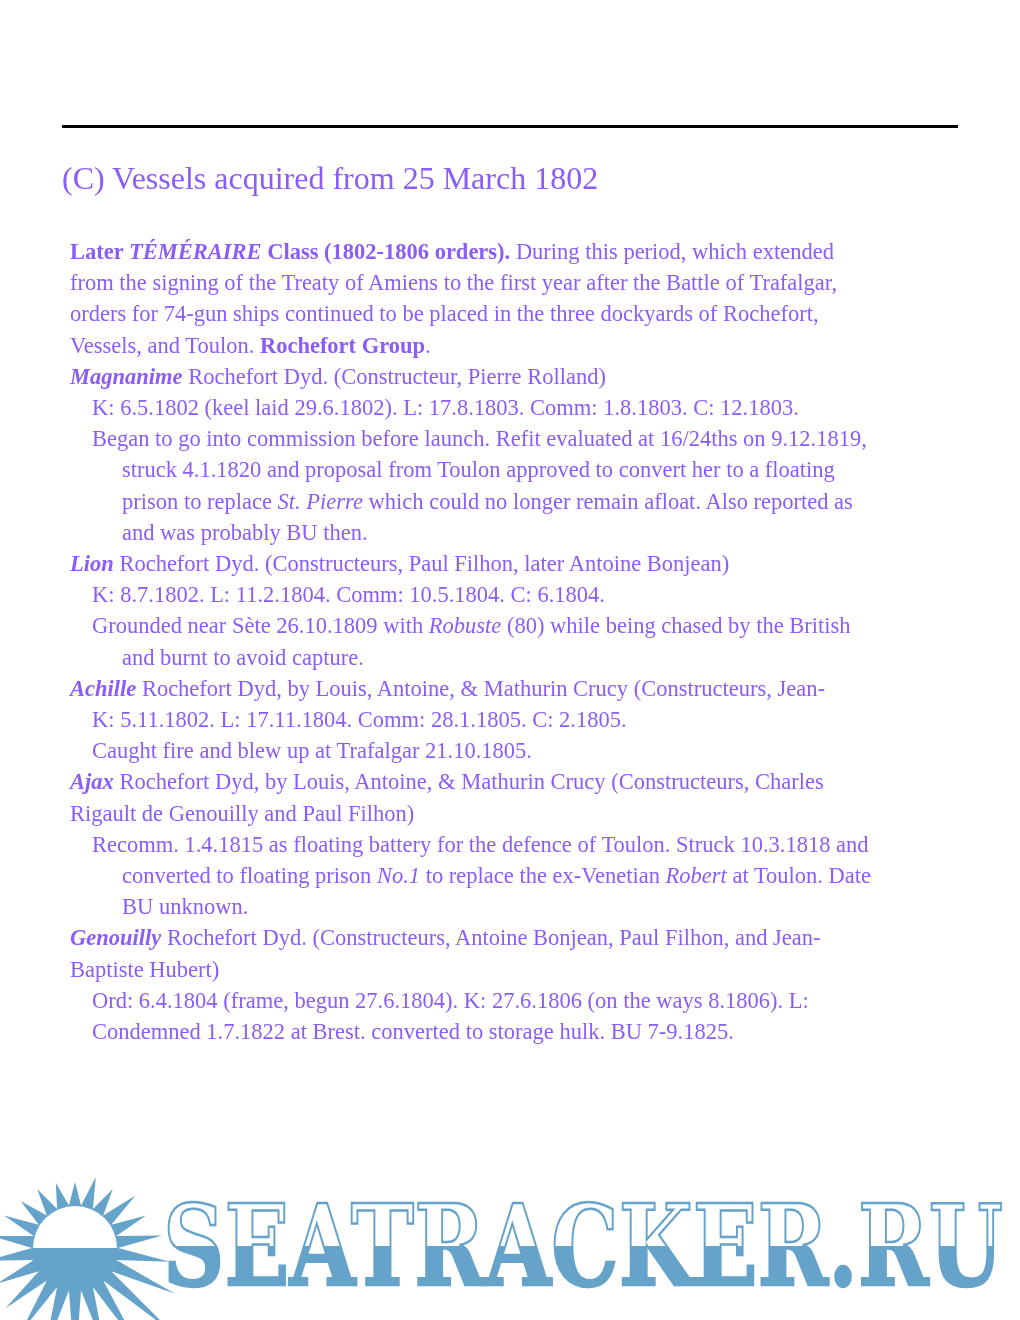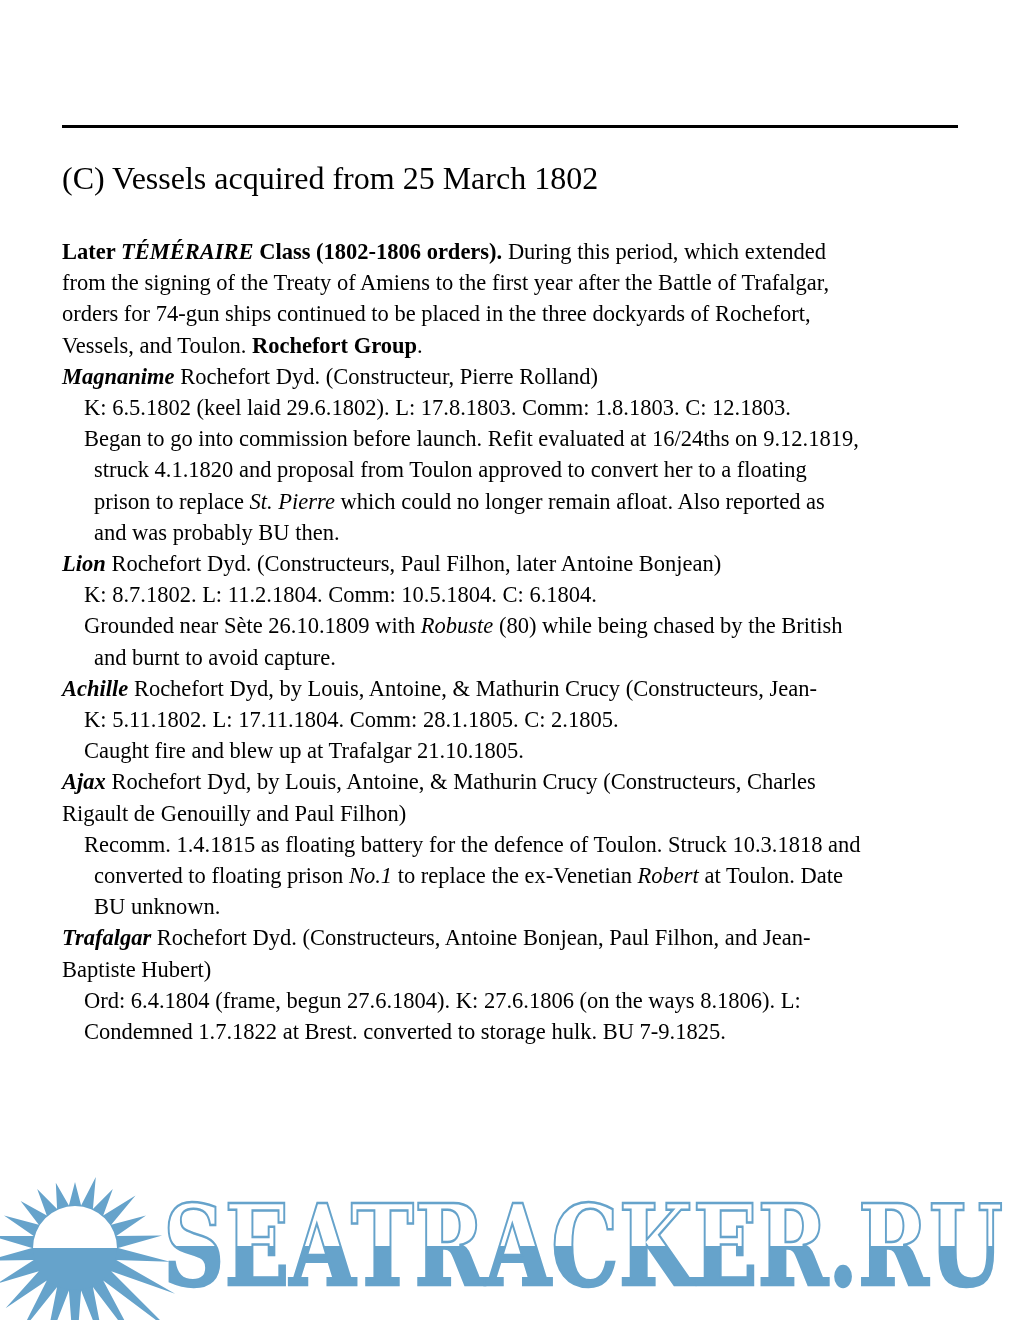--- a/index.html
+++ b/index.html
@@ -2,38 +2,38 @@
 <html><head>
 <meta charset="utf-8">
 <style>
   html,body{margin:0;padding:0;background:#ffffff;}
   .page{
     position:relative;
     width:1020px;height:1320px;
     background:#ffffff;
     overflow:hidden;
     font-family:"Liberation Serif",serif;
-    color:#000000;
+    color:#8b5cf6;
   }
   .rule{
     position:absolute;left:62px;top:125px;
     width:896px;height:3px;background:#000;z-index:2;
   }
   .heading{
     position:absolute;left:62px;top:160px;
     font-size:32px;line-height:36px;white-space:nowrap;z-index:2;
   }
   .body-text{
-    position:absolute;left:62px;top:236px;width:905px;z-index:2;
+    position:absolute;left:70px;top:236px;width:905px;z-index:2;
   }
   .line{
     font-size:22.5px;line-height:31.2px;white-space:nowrap;
   }
   .indent-1{margin-left:22px;}
-  .indent-2{margin-left:32px;}
+  .indent-2{margin-left:52px;}
   .seg-r{font-weight:normal;font-style:normal;}
   .seg-b{font-weight:bold;}
   .seg-i{font-style:italic;}
   .seg-bi{font-weight:bold;font-style:italic;}
   .wm-sun{position:absolute;left:-58px;top:1168px;z-index:1;}
   .wm-text{position:absolute;left:155px;top:1183px;z-index:1;}
   .wm-text text{
     font-family:"DejaVu Serif",serif;
     font-weight:bold;
   }
@@ -63,21 +63,21 @@
       <div class="line indent-1"><span class="seg-r">Grounded near Sète 26.10.1809 with </span><span class="seg-i">Robuste</span><span class="seg-r"> (80) while being chased by the British</span></div>
       <div class="line indent-2"><span class="seg-r">and burnt to avoid capture.</span></div>
       <div class="line indent-0"><span class="seg-bi">Achille</span><span class="seg-r"> Rochefort Dyd, by Louis, Antoine, &amp; Mathurin Crucy (Constructeurs, Jean-</span></div>
       <div class="line indent-1"><span class="seg-r">K: 5.11.1802. L: 17.11.1804. Comm: 28.1.1805. C: 2.1805.</span></div>
       <div class="line indent-1"><span class="seg-r">Caught fire and blew up at Trafalgar 21.10.1805.</span></div>
       <div class="line indent-0"><span class="seg-bi">Ajax</span><span class="seg-r"> Rochefort Dyd, by Louis, Antoine, &amp; Mathurin Crucy (Constructeurs, Charles</span></div>
       <div class="line indent-0"><span class="seg-r">Rigault de Genouilly and Paul Filhon)</span></div>
       <div class="line indent-1"><span class="seg-r">Recomm. 1.4.1815 as floating battery for the defence of Toulon. Struck 10.3.1818 and</span></div>
       <div class="line indent-2"><span class="seg-r">converted to floating prison </span><span class="seg-i">No.1</span><span class="seg-r"> to replace the ex-Venetian </span><span class="seg-i">Robert</span><span class="seg-r"> at Toulon. Date</span></div>
       <div class="line indent-2"><span class="seg-r">BU unknown.</span></div>
-      <div class="line indent-0"><span class="seg-bi">Trafalgar</span><span class="seg-r"> Rochefort Dyd. (Constructeurs, Antoine Bonjean, Paul Filhon, and Jean-</span></div>
+      <div class="line indent-0"><span class="seg-bi">Genouilly</span><span class="seg-r"> Rochefort Dyd. (Constructeurs, Antoine Bonjean, Paul Filhon, and Jean-</span></div>
       <div class="line indent-0"><span class="seg-r">Baptiste Hubert)</span></div>
       <div class="line indent-1"><span class="seg-r">Ord: 6.4.1804 (frame, begun 27.6.1804). K: 27.6.1806 (on the ways 8.1806). L:</span></div>
       <div class="line indent-1"><span class="seg-r">Condemned 1.7.1822 at Brest. converted to storage hulk. BU 7-9.1825.</span></div>
     </div>
 
   <svg class="wm-sun" width="290" height="152" viewBox="0 0 290 152" aria-hidden="true">
     <polygon points="133.0,14.0 139.1,37.4 153.8,9.0 150.9,40.9 170.8,21.1 161.2,47.5 193.5,27.6 169.2,56.8 204.0,47.6 174.3,67.9 220.1,67.5 176.0,80.0 228.0,93.7 174.3,92.1 233.1,125.7 169.2,103.2 229.7,163.8 161.2,112.5 196.8,179.3 150.9,119.1 163.4,183.6 139.1,122.6 133.0,202.0 126.9,122.6 101.4,187.5 115.1,119.1 78.9,164.1 104.8,112.5 63.5,140.2 96.8,103.2 54.8,115.7 91.7,92.1 43.9,92.8 90.0,80.0 49.9,68.0 91.7,67.9 62.0,47.6 96.8,56.8 78.6,32.9 104.8,47.5 95.2,21.1 115.1,40.9 113.8,14.8 126.9,37.4" fill="#66A3CB"></polygon>
     <path d="M 91 80 A 42 42 0 0 0 175 80 Z" fill="#66A3CB"></path>
     <path fill="#ffffff" d="M 91 80 A 42 42 0 0 1 175 80 Z"></path>
   </svg>

